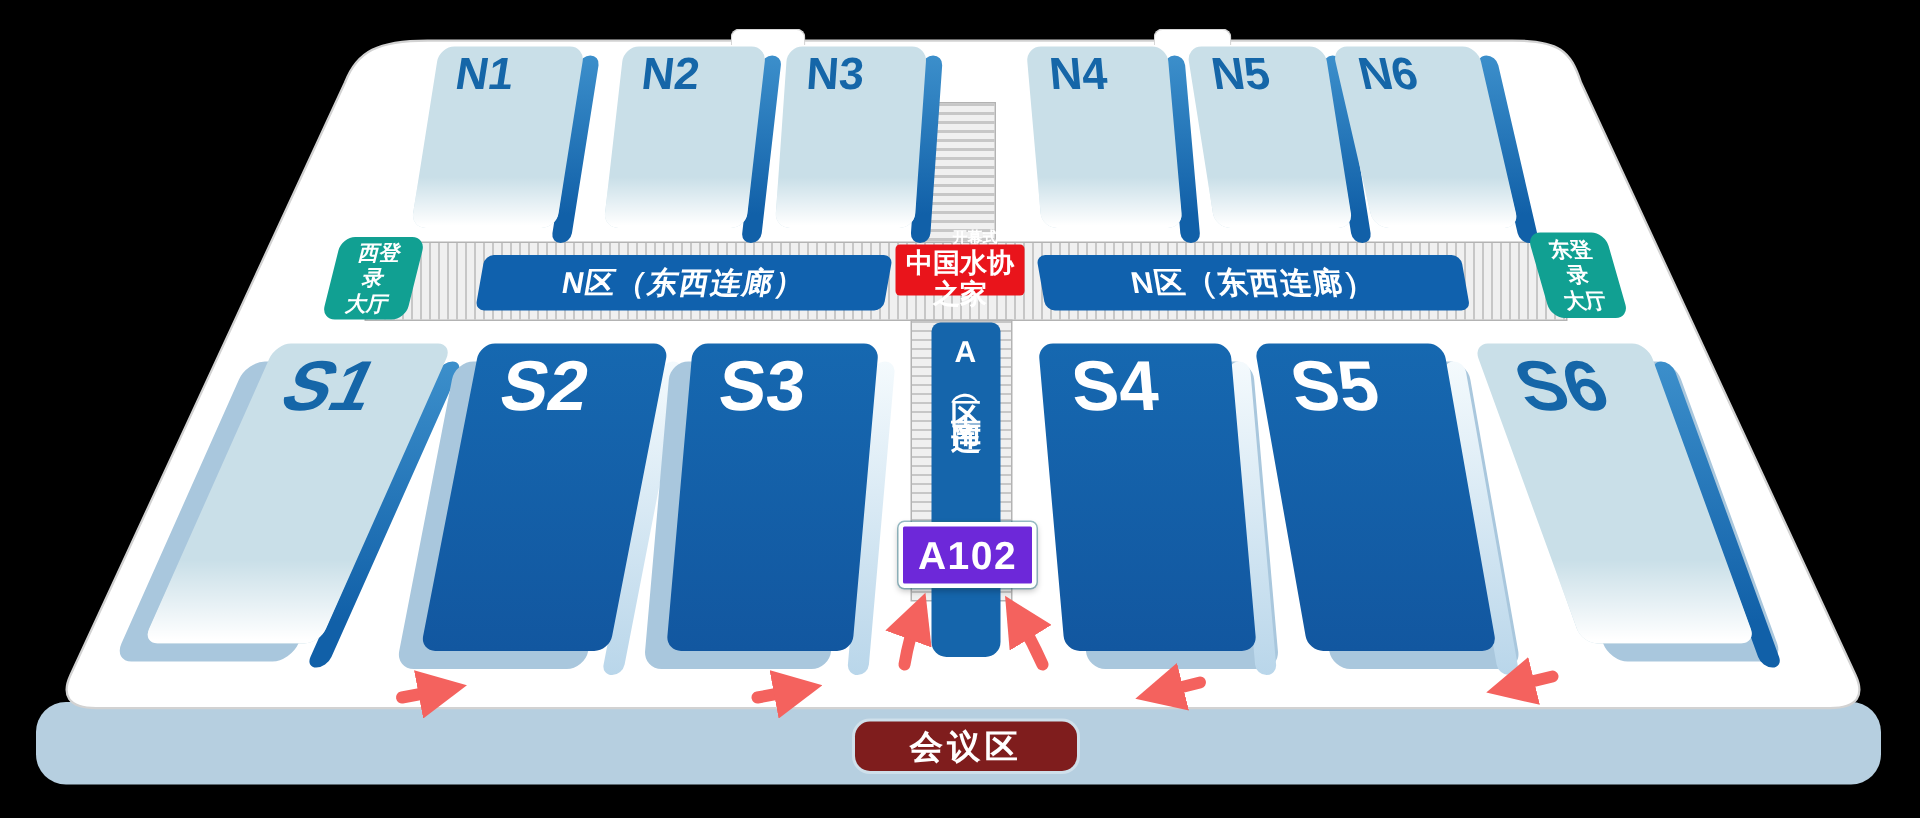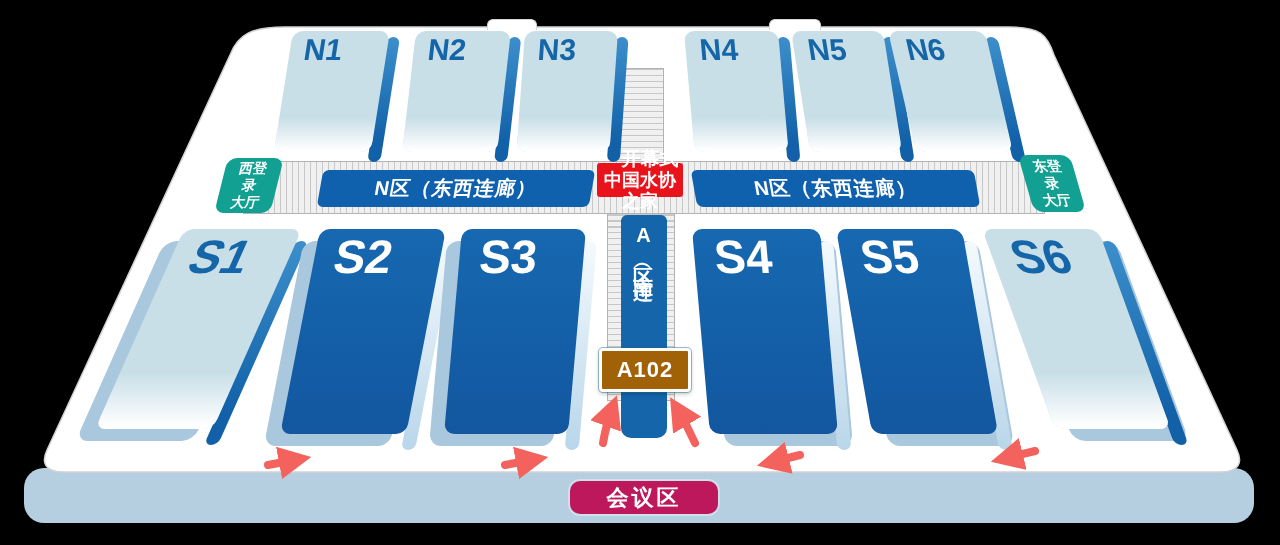--- a/index.html
+++ b/index.html
@@ -23,21 +23,21 @@
   .corrlabel{position:absolute;top:170px;height:37px;z-index:2;background:#1061ad;border-radius:6px;
     color:#fff;font-weight:bold;font-size:20px;letter-spacing:1px;
     display:flex;align-items:center;justify-content:center;}
   .corrlabel.w{left:320px;width:272px;transform:skewX(-10deg);}
   .corrlabel.e{left:694px;width:283px;transform:skewX(10deg);}
 
   
   .banner{position:absolute;left:597px;top:163px;width:86px;height:34px;z-index:3;background:#e9141b;
     border-radius:3px;color:#fff;font-weight:bold;text-align:center;
     display:flex;flex-direction:column;align-items:center;justify-content:center;line-height:1.18;}
-  .banner .l1{font-size:19px;margin-left:20px;}
+  .banner .l1{font-size:10px;margin-left:20px;}
   .banner .l2{font-size:18px;}
 
   
   .entry{position:absolute;z-index:3;background:#11a092;border-radius:9px;color:#fff;font-weight:bold;
     font-size:14px;line-height:1.2;display:flex;flex-direction:column;align-items:center;justify-content:center;
     text-align:center;}
   .entry.west{left:221px;top:158px;width:56px;height:55px;transform:skewX(-14deg);}
   .entry.east{left:1026px;top:155px;width:52px;height:57px;transform:skewX(16deg);}
 
   
@@ -60,26 +60,26 @@
   .hall.s .hlabel{font-size:47px;top:0px;left:20px;}
   .hall.light .hlabel{color:#1566a8;}
   .hall.dark .hlabel{color:#fff;}
 
   
   .aband{position:absolute;left:621px;top:215px;width:46px;height:223px;z-index:2;background:#1565ab;
     border-radius:6px 6px 10px 10px;display:flex;justify-content:center;}
   .vtext{writing-mode:vertical-lr;text-orientation:upright;color:#fff;font-weight:bold;font-size:20px;
     letter-spacing:5px;margin-top:9px;}
 
-  .badge{position:absolute;left:599px;top:348px;width:86px;height:38px;z-index:4;background:#a16207;
+  .badge{position:absolute;left:599px;top:348px;width:86px;height:38px;z-index:4;background:#6d28d9;
     border:3px solid #fff;border-radius:4px;box-shadow:0 0 0 1px rgba(30,110,130,.45),0 2px 4px rgba(0,0,0,.25);
-    color:#fff;font-weight:bold;font-size:22px;display:flex;align-items:center;justify-content:center;
+    color:#fff;font-weight:bold;font-size:26px;display:flex;align-items:center;justify-content:center;
     letter-spacing:1px;}
 
-  .conf{position:absolute;left:570px;top:481px;width:148px;height:33px;z-index:3;background:#be185d;
+  .conf{position:absolute;left:570px;top:481px;width:148px;height:33px;z-index:3;background:#7f1d1d;
     border-radius:10px;box-shadow:0 0 0 2px rgba(255,255,255,.35);color:#fff;font-weight:bold;font-size:22px;
     display:flex;align-items:center;justify-content:center;letter-spacing:3px;}
 
   svg.arrows{position:absolute;inset:0;z-index:5;pointer-events:none;}
 </style>
 </head>
 <body>
 
 <div class="stage">
 

